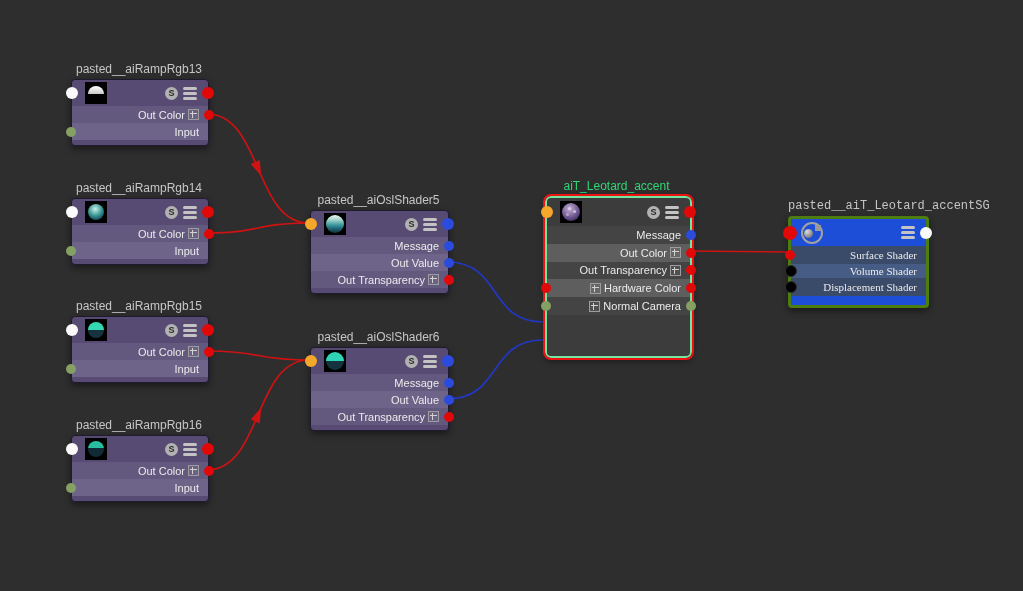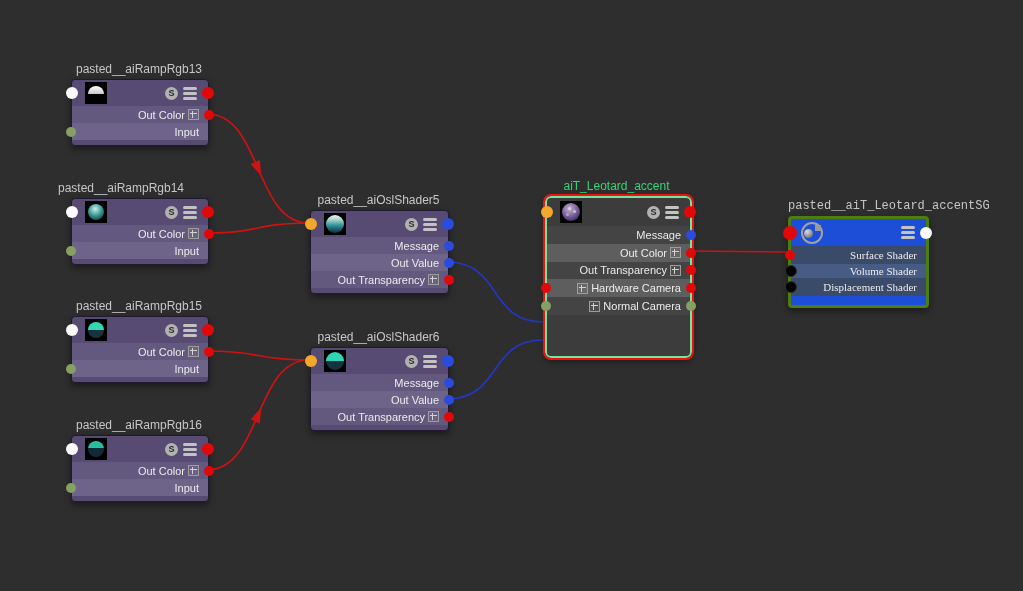--- a/index.html
+++ b/index.html
@@ -109,21 +109,21 @@
         </div>
         <span class="port pr" style="background: rgb(225, 8, 8);"></span>
       </div>
       <div class="nrow rb" style="height: 17px;">
         <span class="port pl" style="background: rgb(132, 160, 99);"></span>
         <div class="rinner al">
           <span class="rlabel">Input</span>
         </div>
       </div>
     </div>
-    <div class="node-title" style="left: 53px; top: 181px; width: 136px;">pasted__aiRampRgb14</div>
+    <div class="node-title" style="left: 71px; top: 181px; width: 136px;">pasted__aiRampRgb14</div>
     <div class="node purple" style="left: 71px; top: 198px; width: 136px; height: 65px;">
       <div class="hdr" style="height: 26px;">
         <span class="port pl" style="background: rgb(250, 250, 250);"></span>
         <span class="thumb t-planet"></span>
         <span class="hdr-icons">
           <span class="s-badge"></span>
           <span class="bars">
             <i></i>
             <i></i>
             <i></i>
@@ -305,21 +305,21 @@
         <div class="rinner ar">
           <span class="rlabel">Out Transparency</span>
           <span class="plus"></span>
         </div>
         <span class="port pr" style="background: rgb(225, 8, 8);"></span>
       </div>
       <div class="nrow rb" style="height: 17.8px;">
         <span class="port pl" style="background: rgb(225, 8, 8);"></span>
         <div class="rinner al">
           <span class="plus"></span>
-          <span class="rlabel">Hardware Camera</span>
+          <span class="rlabel">Hardware Color</span>
         </div>
         <span class="port pr" style="background: rgb(225, 8, 8);"></span>
       </div>
       <div class="nrow ra" style="height: 17.8px;">
         <span class="port pl" style="background: rgb(132, 160, 99);"></span>
         <div class="rinner al">
           <span class="plus"></span>
           <span class="rlabel">Normal Camera</span>
         </div>
         <span class="port pr" style="background: rgb(132, 160, 99);"></span>

